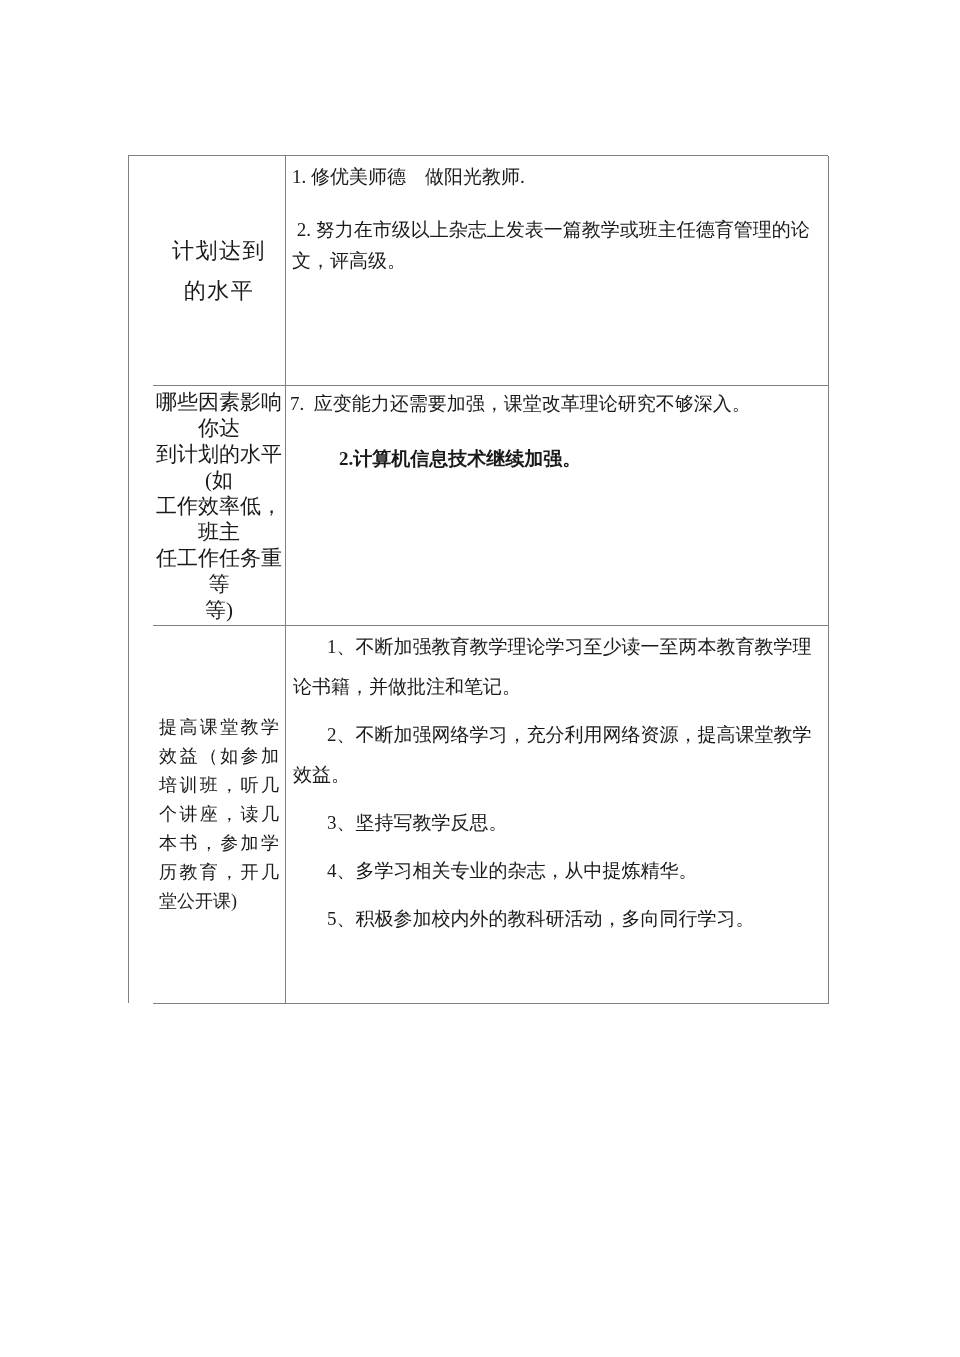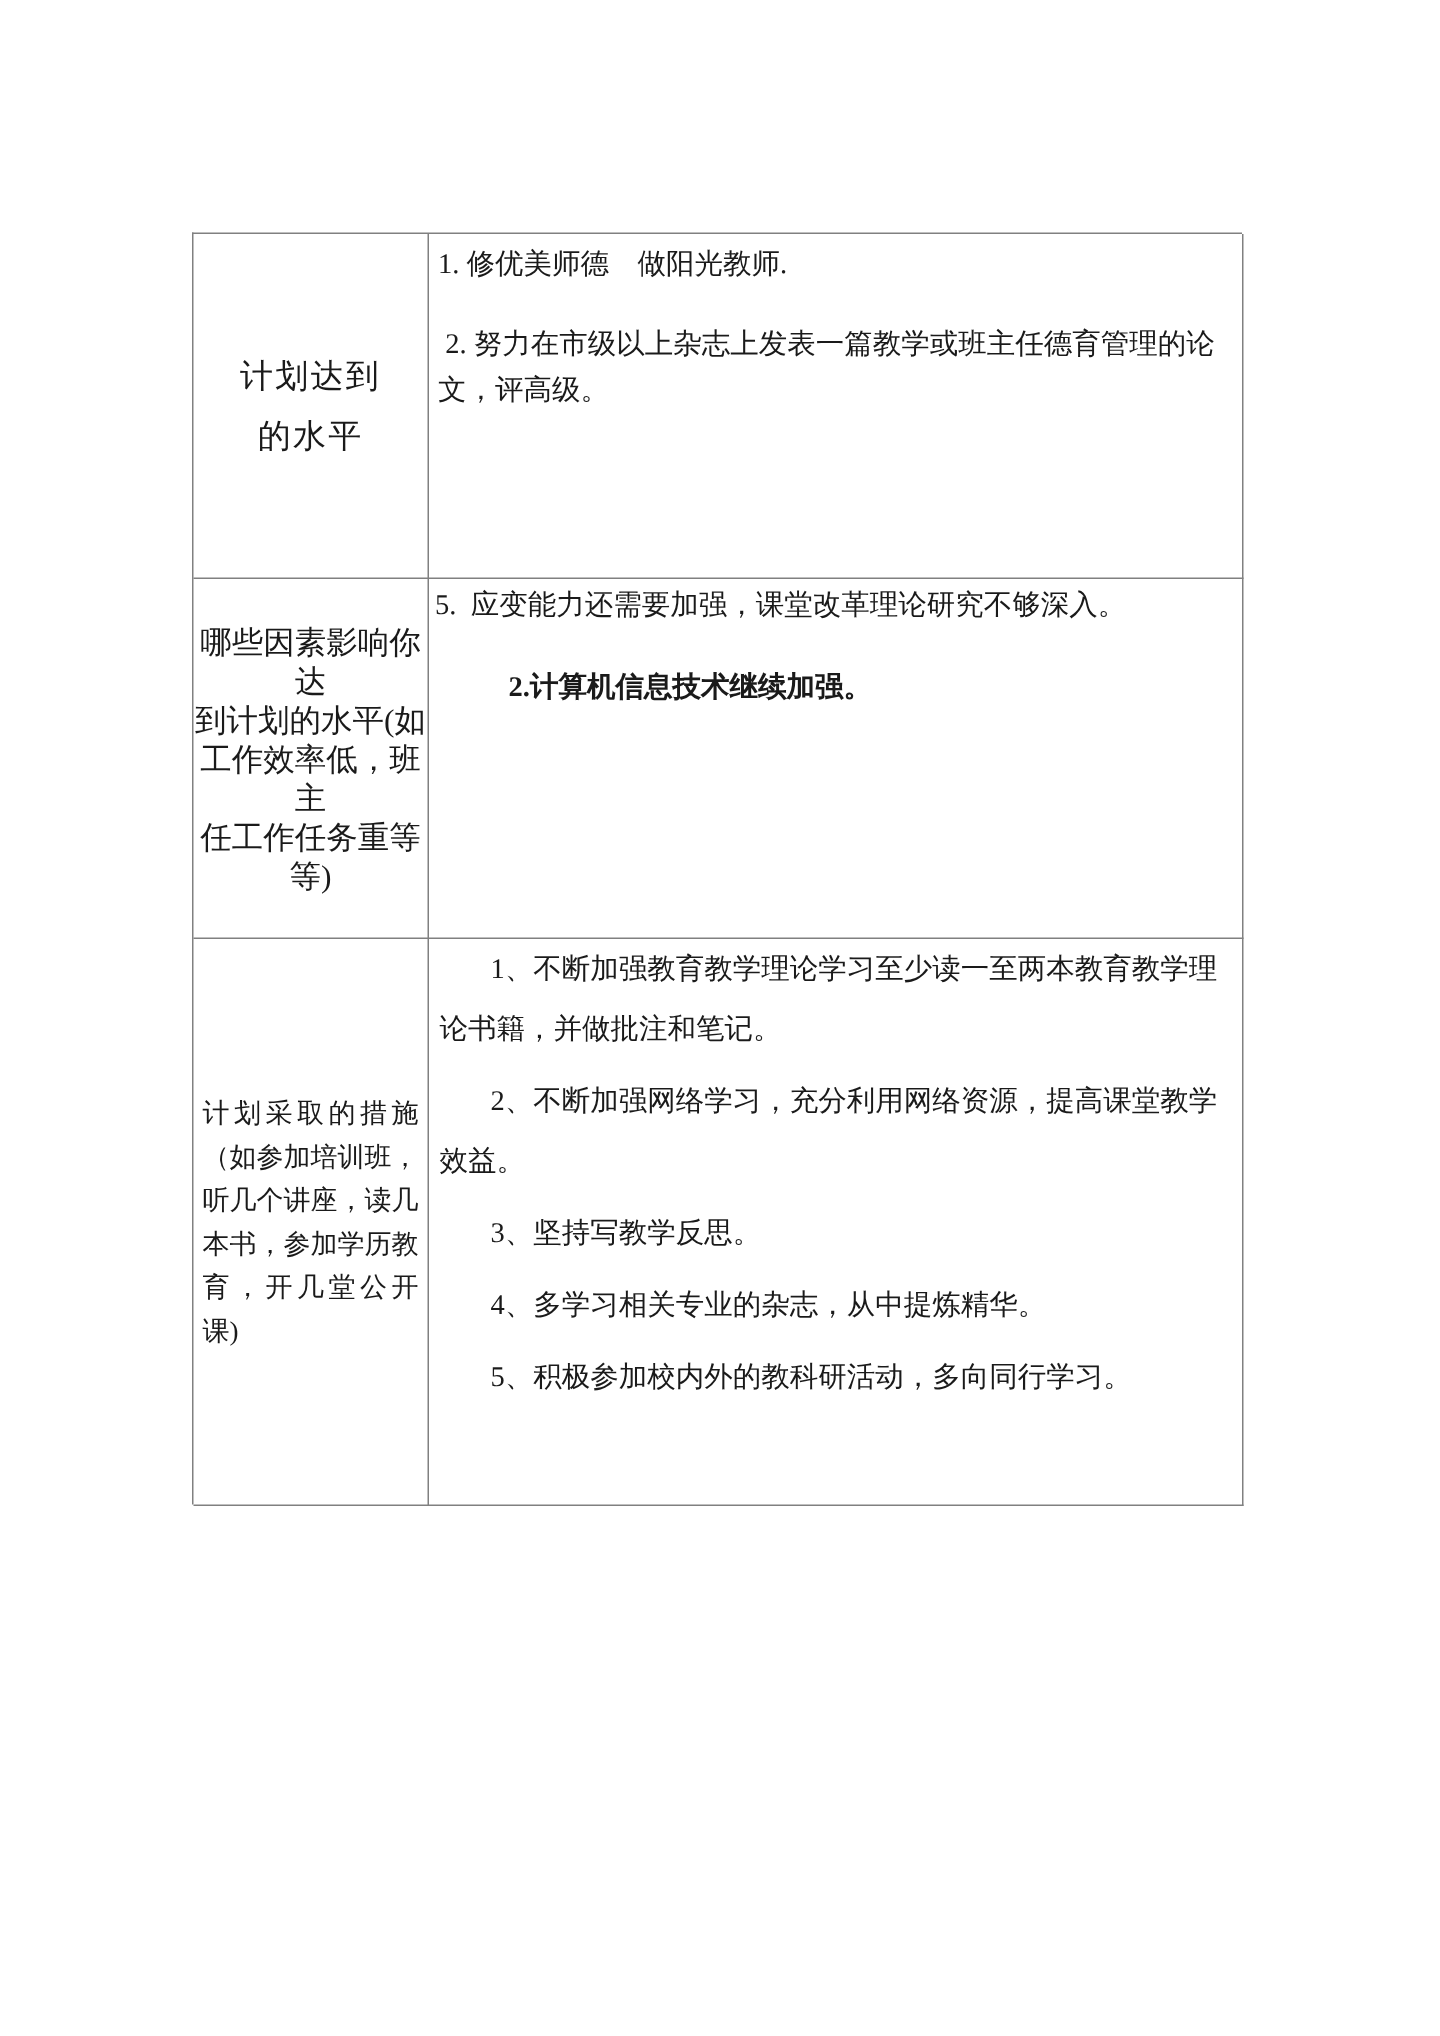--- a/index.html
+++ b/index.html
@@ -34,20 +34,21 @@
   .cell{
     border-right:1px solid var(--border-color);
     border-bottom:1px solid var(--border-color);
     overflow:hidden;
   }
   
   .th{
     display:flex;
     align-items:center;
     justify-content:center;
+    margin-left:24px;
   }
   .h1text{
     font-size:22px;
     line-height:40px;
     letter-spacing:1.5px;
     text-align:center;
     white-space:pre-line;
   }
   .h2text{
     font-size:21px;
@@ -91,26 +92,26 @@
     </div>
 
     <div class="cell th">
       <div class="h2text">哪些因素影响你达
 到计划的水平(如
 工作效率低，班主
 任工作任务重等
 等)</div>
     </div>
     <div class="cell td td-r2">
-      <p class="p2">5.  应变能力还需要加强，课堂改革理论研究不够深入。</p>
+      <p class="p2">7.  应变能力还需要加强，课堂改革理论研究不够深入。</p>
       <p class="p2 p2-indent">2.计算机信息技术继续加强。</p>
     </div>
 
     <div class="cell th">
-      <div class="h3text">计划采取的措施（如参加培训班，听几个讲座，读几本书，参加学历教育，开几堂公开课)</div>
+      <div class="h3text">提高课堂教学效益（如参加培训班，听几个讲座，读几本书，参加学历教育，开几堂公开课)</div>
     </div>
     <div class="cell td td-r3">
       <p class="p3">1、不断加强教育教学理论学习至少读一至两本教育教学理论书籍，并做批注和笔记。</p>
       <p class="p3">2、不断加强网络学习，充分利用网络资源，提高课堂教学效益。</p>
       <p class="p3">3、坚持写教学反思。</p>
       <p class="p3">4、多学习相关专业的杂志，从中提炼精华。</p>
       <p class="p3">5、积极参加校内外的教科研活动，多向同行学习。</p>
     </div>
 
   </div>

